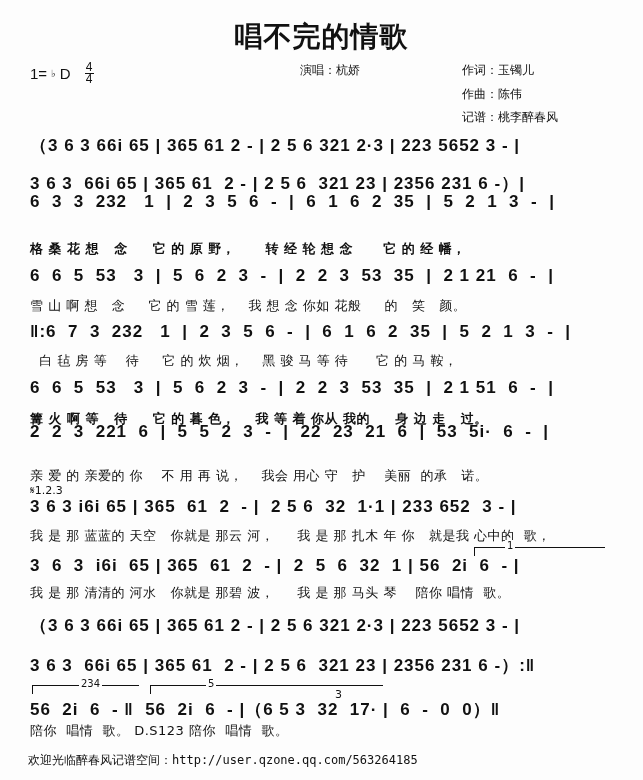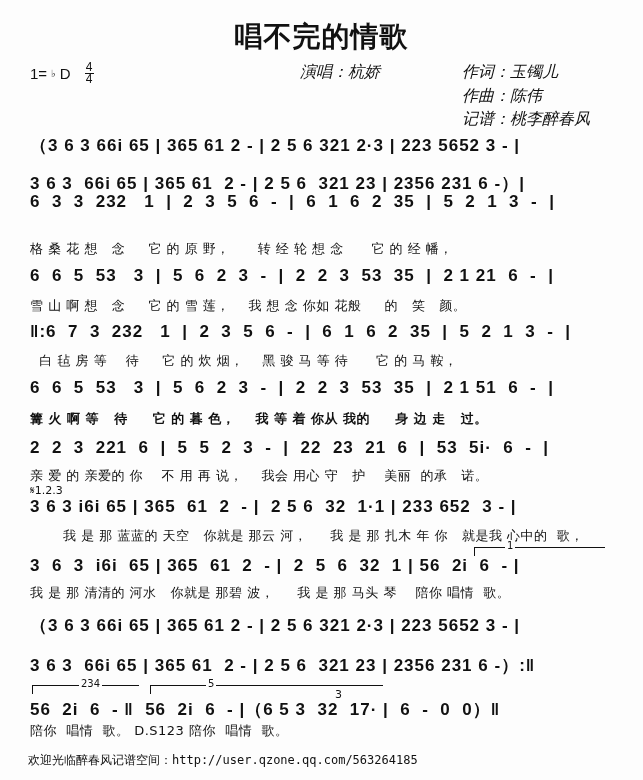--- a/index.html
+++ b/index.html
@@ -2,21 +2,21 @@
 <html><head>
 <meta charset="utf-8">
 <style>
   html, body { margin:0; padding:0; }
   body { width:643px; height:780px; background:#fdfdfd; position:relative; overflow:hidden; color:#111; font-family:"DejaVu Sans", sans-serif; }
   .title { position:absolute; top:18px; left:0; width:643px; text-align:center; font-family:Liberation Mono, monospace; font-weight:bold; font-size:28px; letter-spacing:1px; }
   .key { position:absolute; top:62px; left:30px; font-family:"Liberation Sans", sans-serif; font-size:15px; display:flex; align-items:center; gap:4px; }
   .key .flat { font-size:10px; vertical-align:super; }
   .frac { display:inline-flex; flex-direction:column; align-items:center; font-size:12px; line-height:11px; margin-left:10px; }
   .frac .line { width:9px; border-top:1px solid #111; }
-  .meta { position:absolute; font-size:16px; font-family:"DejaVu Sans", sans-serif;font-style:italic; }
+  .meta { position:absolute; font-size:12px; font-family:"DejaVu Sans", sans-serif; }
   .staff { position:absolute; left:30px; width:580px; height:24px; }
   .notes { position:absolute; left:0; top:0; font-family:"Liberation Sans", sans-serif; font-weight:bold; font-size:17px; white-space:pre; letter-spacing:1px; }
   .lyric { position:absolute; left:30px; font-size:13px; white-space:pre; letter-spacing:0.5px; }
   .footer { position:absolute; top:752px; left:28px; font-size:12px; font-family:"DejaVu Sans Mono", monospace; }
   .volta { position:absolute; border-top:1px solid #111; border-left:1px solid #111; height:8px; font-size:10px; }
   .volta span { position:absolute; top:-8px; background:#fdfdfd; padding:0 2px; }
   .segno { position:absolute; font-size:11px; }
 </style>
 </head>
 <body>
@@ -43,48 +43,48 @@
   <span class="notes">（3 6 3 66i 65 | 365 61 2 - | 2 5 6 321 2·3 | 223 5652 3 - |</span>
 </div>
 
 <div class="staff" style="top:172px;">
   <span class="notes">3 6 3  66i 65 | 365 61  2 - | 2 5 6  321 23 | 2356 231 6 -）|</span>
 </div>
 
 <div class="staff" style="top:192px;">
   <span class="notes">6  3  3  232   1  |  2  3  5  6  -  |  6  1  6  2  35  |  5  2  1  3  -  |</span>
 </div>
-<div class="lyric" style="top:240px;">格 桑 花 想   念     它 的 原 野，      转 经 轮 想 念      它 的 经 幡，</div>
+<div class="lyric" style="top:240px;font-weight:bold;">格 桑 花 想   念     它 的 原 野，      转 经 轮 想 念      它 的 经 幡，</div>
 
 <div class="staff" style="top:266px;">
   <span class="notes">6  6  5  53   3  |  5  6  2  3  -  |  2  2  3  53  35  |  2 1 21  6  -  |</span>
 </div>
 <div class="lyric" style="top:297px;">雪 山 啊 想   念     它 的 雪 莲，    我 想 念 你如 花般     的   笑   颜。</div>
 
 <div class="staff" style="top:322px;">
   <span class="notes">‖:6  7  3  232   1  |  2  3  5  6  -  |  6  1  6  2  35  |  5  2  1  3  -  |</span>
 </div>
 <div class="lyric" style="top:352px;">  白 毡 房 等    待     它 的 炊 烟，    黑 骏 马 等 待      它 的 马 鞍，</div>
 
 <div class="staff" style="top:378px;">
   <span class="notes">6  6  5  53   3  |  5  6  2  3  -  |  2  2  3  53  35  |  2 1 51  6  -  |</span>
 </div>
 <div class="lyric" style="top:410px;font-weight:bold;">篝 火 啊 等   待     它 的 暮 色，    我 等 着 你从 我的     身 边 走   过。</div>
 
-<div class="staff" style="top:438px;">
+<div class="staff" style="top:422px;">
   <span class="notes">2  2  3  221  6  |  5  5  2  3  -  |  22  23  21  6  |  53  5i·  6  -  |</span>
 </div>
 <div class="lyric" style="top:467px;">亲 爱 的 亲爱的 你    不 用 再 说，    我会 用心 守   护    美丽  的承   诺。</div>
 
 <div class="segno" style="top:484px;left:30px;text-align:center;">𝄋1.2.3</div>
 
 <div class="staff" style="top:497px;">
   <span class="notes">3 6 3 i6i 65 | 365  61  2  - |  2 5 6  32  1·1 | 233 652  3 - |</span>
 </div>
-<div class="lyric" style="top:527px;margin-left:33px;">我 是 那 蓝蓝的 天空   你就是 那云 河，     我 是 那 扎木 年 你   就是我 心中的  歌，</div>
+<div class="lyric" style="top:527px;">我 是 那 蓝蓝的 天空   你就是 那云 河，     我 是 那 扎木 年 你   就是我 心中的  歌，</div>
 
 <div class="volta" style="top:547px;left:474px;width:130px;">
   <span style="left:30px;">1</span>
 </div>
 
 <div class="staff" style="top:556px;">
   <span class="notes">3  6  3  i6i  65 | 365  61  2  - |  2  5  6  32  1 | 56  2i  6  - |</span>
 </div>
 <div class="lyric" style="top:584px;">我 是 那 清清的 河水   你就是 那碧 波，     我 是 那 马头 琴    陪你 唱情  歌。</div>
 

